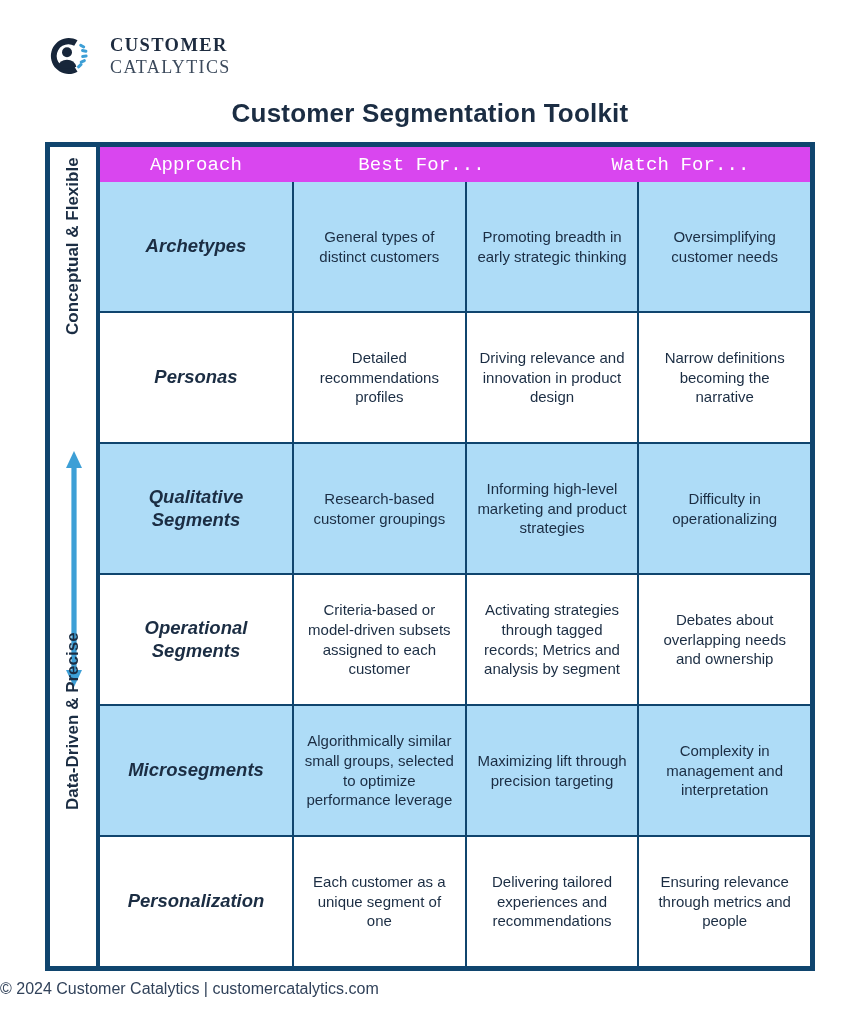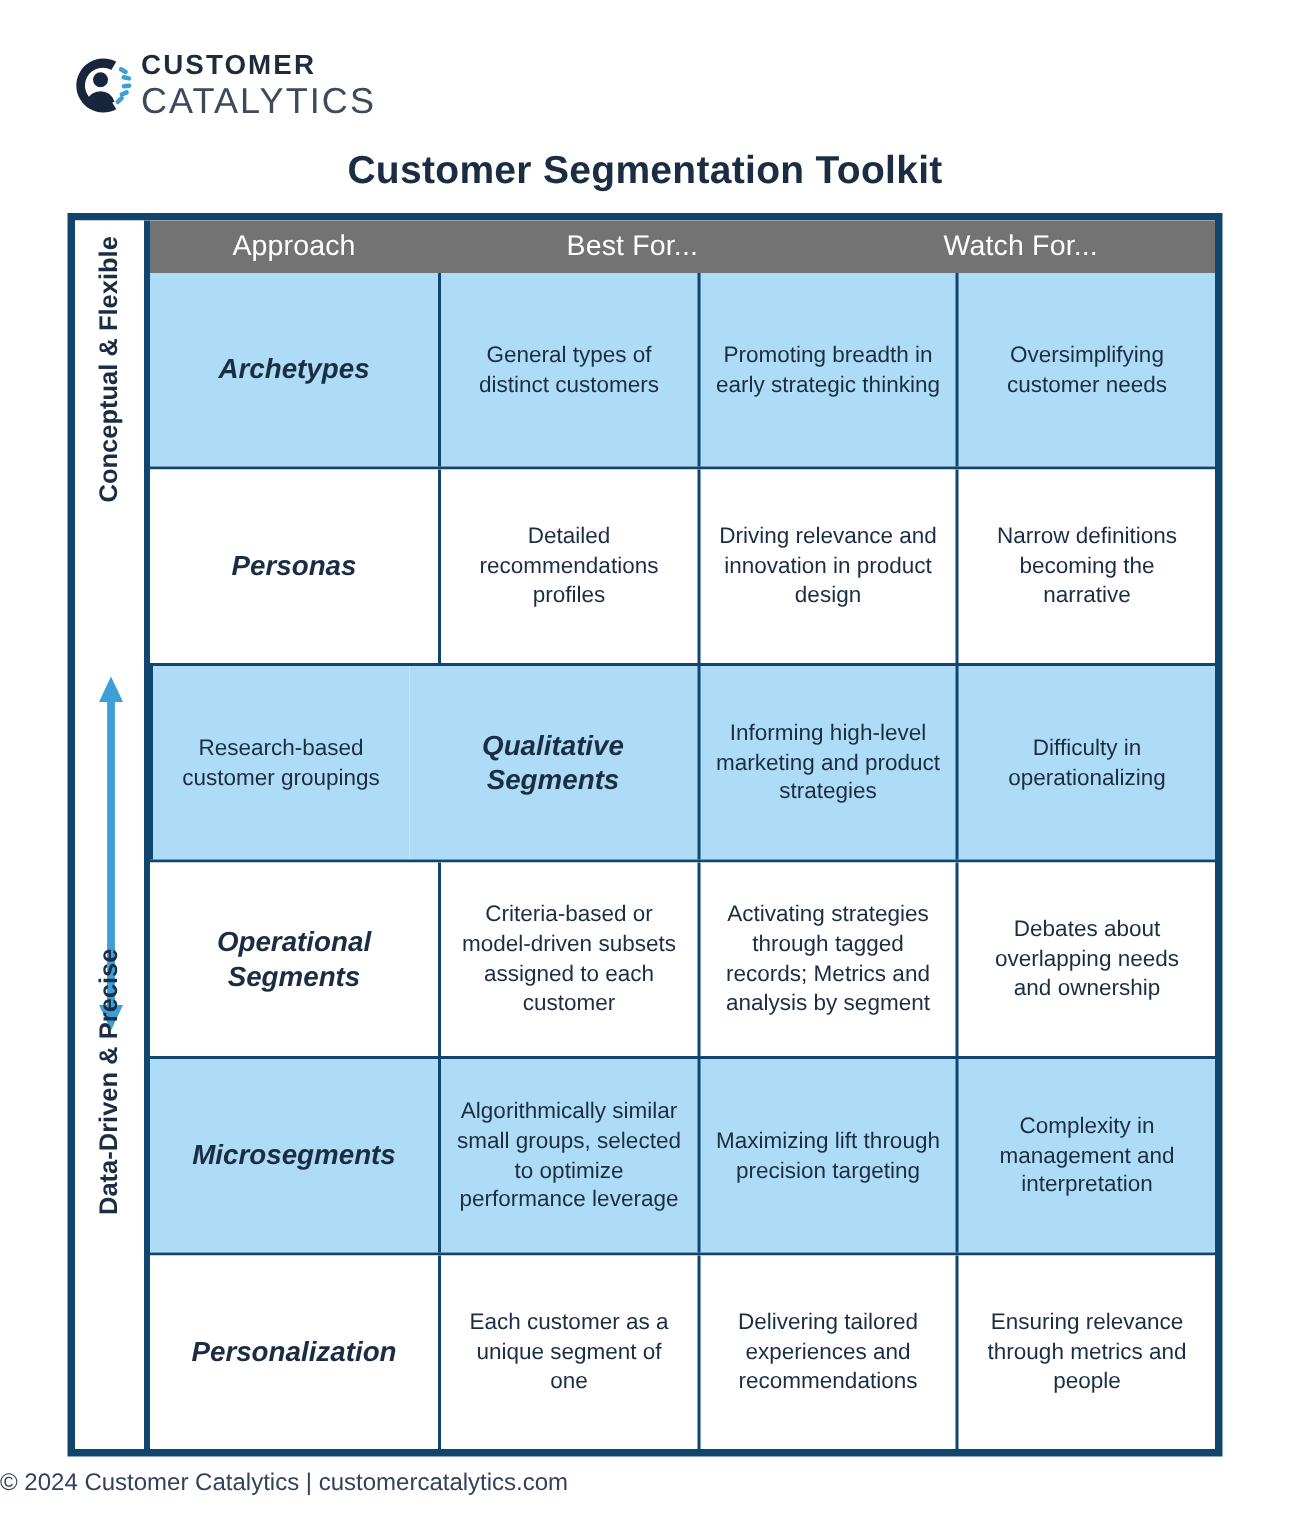--- a/index.html
+++ b/index.html
@@ -19,36 +19,37 @@
     overflow: hidden;
   }
 
   
   .brand {
     position: absolute;
     left: 46px;
     top: 34px;
     display: flex;
     align-items: center;
-    gap: 4px;
+    gap: 20px;
+    font-family: Liberation Serif, serif;
   }
   .brand-mark { width: 44px; height: 44px; display: block; }
   .brand-words {
     display: flex;
     flex-direction: column;
     line-height: 1.0;
   }
   .brand-line1 {
     font-size: 18.5px;
     font-weight: bold;
     letter-spacing: 1.4px;
     color: #1d2b3f;
   }
   .brand-line2 {
-    font-size: 24px;
+    font-size: 18px;
     font-weight: normal;
     letter-spacing: 1.4px;
     color: #3c4a5c;
     margin-top: 3px;
   }
 
   
   .page-title {
     position: absolute;
     left: 0;
@@ -120,21 +121,22 @@
     flex: 1 1 auto;
     display: flex;
     flex-direction: column;
     background: #ffffff;
   }
 
   .header-row {
     display: flex;
     height: 35px;
     flex: 0 0 35px;
-    background: #737373;
+    background: #d946ef;
+    font-family: Liberation Mono, monospace;
   }
   .header-cell {
     flex: 1 1 0;
     display: flex;
     align-items: center;
     justify-content: center;
     color: #ffffff;
     font-size: 19px;
     font-weight: normal;
     letter-spacing: 0.1px;
@@ -247,22 +249,22 @@
           </div>
 
           <div class="data-row plain">
             <div class="cell approach">Personas</div>
             <div class="cell">Detailed recommendations profiles</div>
             <div class="cell">Driving relevance and innovation in product design</div>
             <div class="cell">Narrow definitions becoming the narrative</div>
           </div>
 
           <div class="data-row shade">
+            <div class="cell approach">Qualitative Segments</div>
             <div class="cell">Research-based customer groupings</div>
-            <div class="cell approach">Qualitative Segments</div>
             <div class="cell">Informing high-level marketing and product strategies</div>
             <div class="cell">Difficulty in operationalizing</div>
           </div>
 
           <div class="data-row plain">
             <div class="cell approach">Operational Segments</div>
             <div class="cell">Criteria-based or model-driven subsets assigned to each customer</div>
             <div class="cell">Activating strategies through tagged records; Metrics and analysis by segment</div>
             <div class="cell">Debates about overlapping needs and ownership</div>
           </div>

